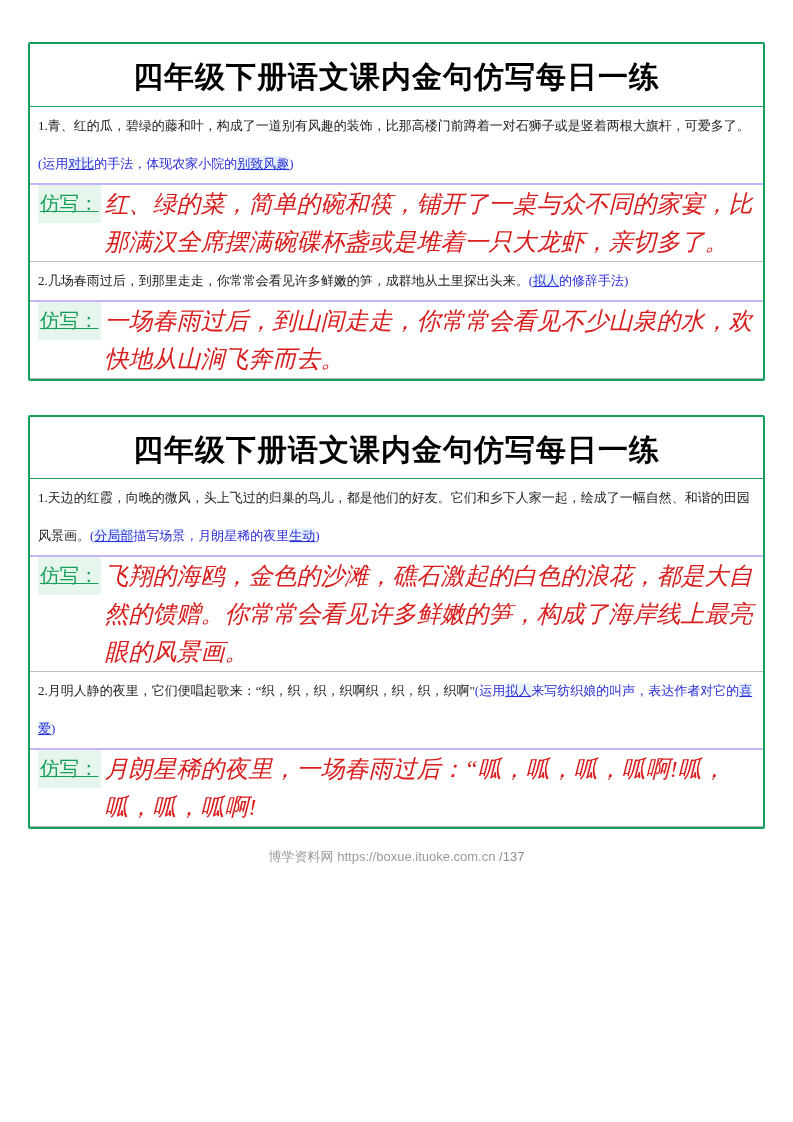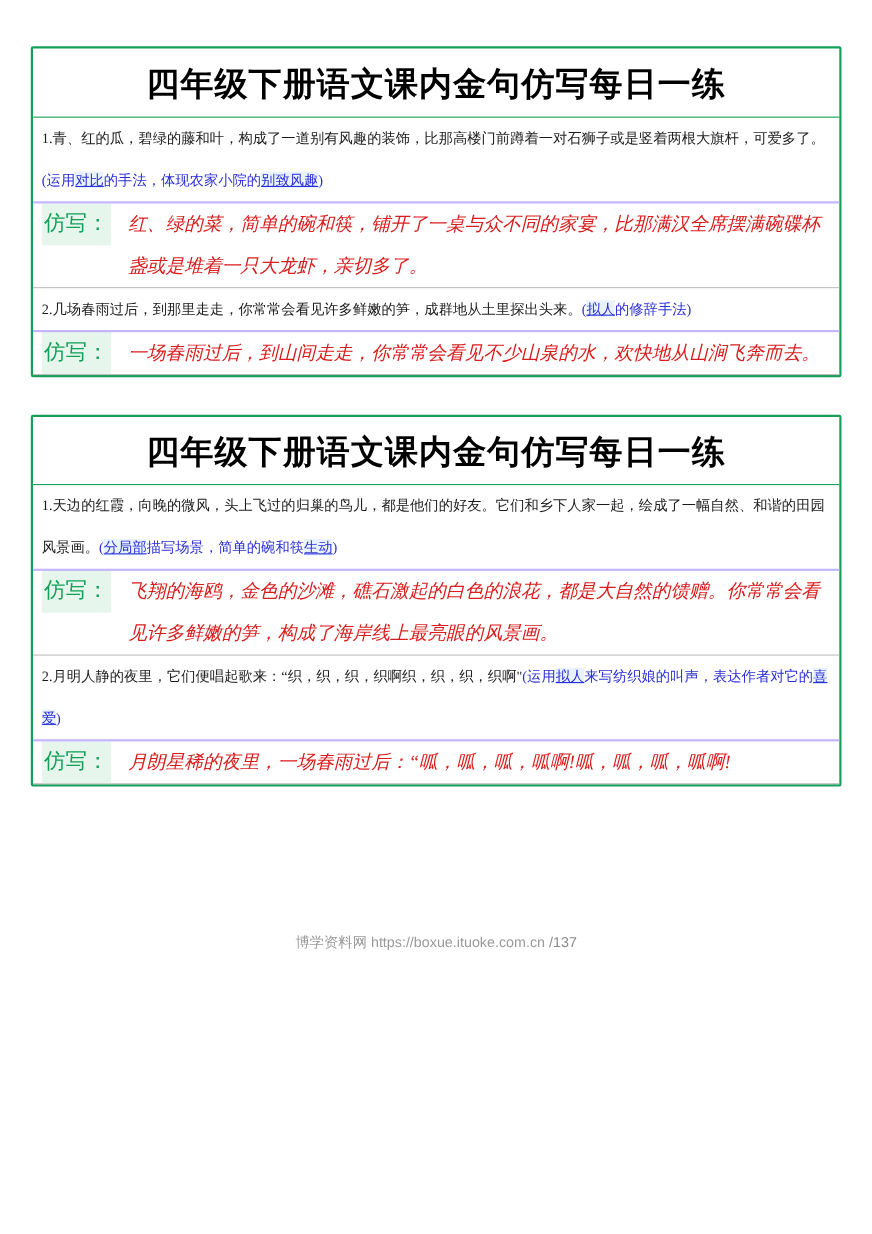--- a/index.html
+++ b/index.html
@@ -59,29 +59,30 @@
     padding: 0 8px;
     border-bottom: 1px solid #bdbdbd;
   }
   .tag {
     flex: 0 0 auto;
     color: #14a05a;
     background: #e7f6ec;
     font-size: 19.5px;
     line-height: 38px;
     padding: 0 2px;
-    margin-right: 16px;
+    margin-right: 4px;
     white-space: nowrap;
     font-family: "Liberation Serif","DejaVu Serif",serif;
+    text-decoration: underline;
   }
   .answer {
     flex: 1 1 auto;
     color: #d91c1c;
     font-style: italic;
-    font-size: 17px;
+    font-size: 24px;
     line-height: 38px;
   }
   .footer {
     position: absolute;
     left: 0;
     right: 0;
     bottom: 18px;
     text-align: center;
     font-size: 13px;
     color: #9a9a9a;
@@ -112,21 +113,21 @@
         <span class="answer">一场春雨过后，到山间走走，你常常会看见不少山泉的水，欢快地从山涧飞奔而去。</span>
       </div>
 
     </div>
   </div>
 
   <div class="card">
     <div class="card-title">四年级下册语文课内金句仿写每日一练</div>
     <div class="body">
 
-      <div class="para"><span>1.</span><span>天边的红霞，向晚的微风，头上飞过的归巢的鸟儿，都是他们的好友。它们和乡下人家一起，绘成了一幅自然、和谐的田园风景画。</span><span class="blue">(</span><span class="blue uhl">分局部</span><span class="blue">描写场景，简单的碗和筷</span><span class="blue uhl">生动</span><span class="blue">)</span></div>
+      <div class="para"><span>1.</span><span>天边的红霞，向晚的微风，头上飞过的归巢的鸟儿，都是他们的好友。它们和乡下人家一起，绘成了一幅自然、和谐的田园风景画。</span><span class="blue">(</span><span class="blue uhl">分局部</span><span class="blue">描写场景，月朗星稀的夜里</span><span class="blue uhl">生动</span><span class="blue">)</span></div>
 
       <div class="fangxie-row">
         <span class="tag">仿写：</span>
         <span class="answer">飞翔的海鸥，金色的沙滩，礁石激起的白色的浪花，都是大自然的馈赠。你常常会看见许多鲜嫩的笋，构成了海岸线上最亮眼的风景画。</span>
       </div>
 
       <div class="para"><span>2.</span><span>月明人静的夜里，它们便唱起歌来：“织，织，织，织啊织，织，织，织啊"</span><span class="blue">(</span><span class="blue">运用</span><span class="blue uhl">拟人</span><span class="blue">来写纺织娘的叫声，</span><span class="blue">表达作者对它的</span><span class="blue uhl">喜爱</span><span class="blue">)</span></div>
 
       <div class="fangxie-row">
         <span class="tag">仿写：</span>

